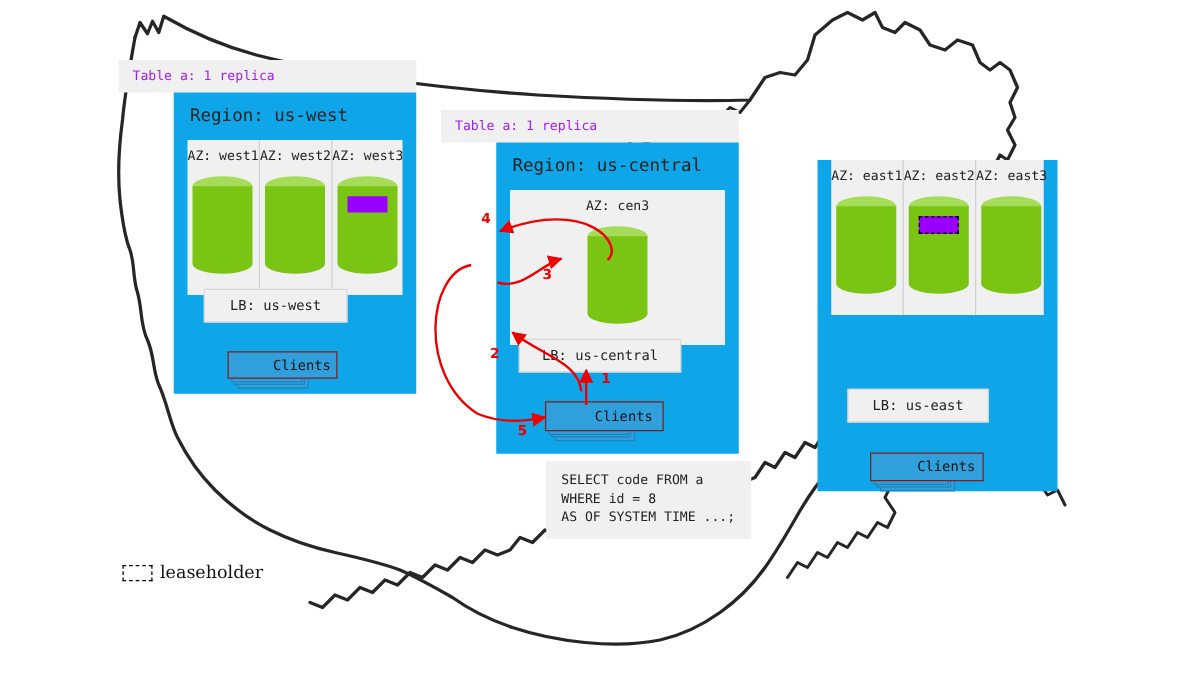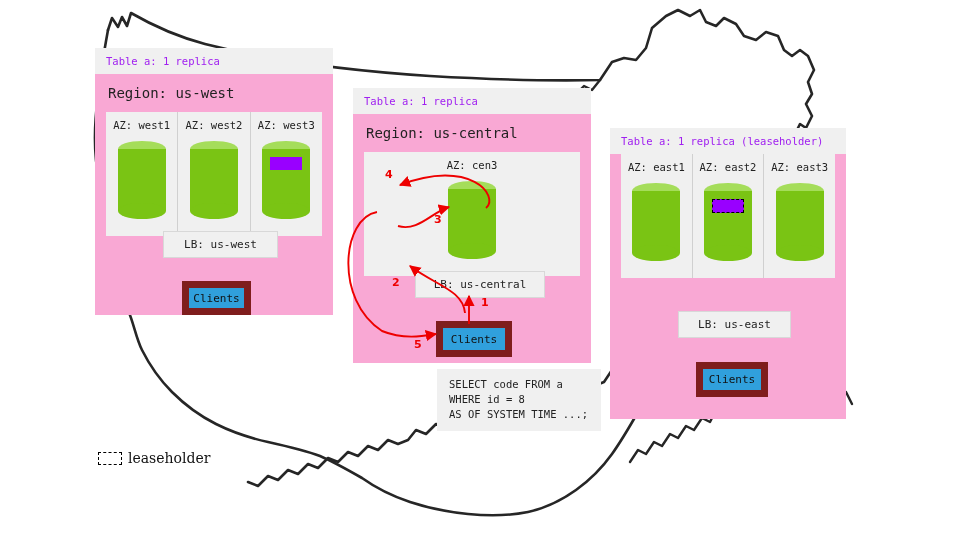--- a/index.html
+++ b/index.html
@@ -18,22 +18,23 @@
   .region{position:absolute;z-index:2;}
   .region-header{
     background:#f0f0f0;
     color:#a020f0;
     font-size:10.5px;
     padding:7px 11px 7px 11px;
     letter-spacing:0px;
     white-space:nowrap;
   }
   .region-body{
-    background:#f9a8d4;
+    background:#0ea5e9;
     padding:0 11px 11px 11px;
+    margin-left:44px;
   }
   .region-title{
     font-size:14px;
     color:#222;
     padding:11px 0 11px 2px;
     white-space:nowrap;
   }
   .az-row{
     background:#f0f0f0;
     display:flex;
@@ -92,24 +93,25 @@
   
   .clients{position:absolute;z-index:5;}
   .clients .sheet{
     position:absolute;
     background:#30a0dc;
     border:1px solid #1b84bd;
   }
   .clients .front{
     position:absolute;left:0;top:0;
     background:#30a0dc;
-    border:7px solid #7f1d1d;
+    border:1px solid #7f1d1d;
     font-size:11px;color:#111;
     display:flex;align-items:center;justify-content:center;
     white-space:nowrap;
+    padding-left:31px;
   }
 
   
   .sqlbox{
     position:absolute;
     background:#f0f0f0;
     font-size:10.5px;
     line-height:1.45;
     color:#222;
     padding:8px 12px;
@@ -259,21 +261,20 @@
       <div class="sheet" style="left:2.5px;top:2.5px;width:62px;height:22px;"></div>
       <div class="front" style="width:62px;height:22px;">Clients</div>
     </div>
   </div>
 
   <div class="sqlbox" style="left:437px;top:369px;width:140px;">SELECT code FROM a
 WHERE id = 8
 AS OF SYSTEM TIME ...;</div>
 
   <div class="region" style="left:610px;top:128px;width:236px;">
-    <div class="region-header">Table a: 1 replica (leaseholder)</div>
     <div class="region-body" style="height:254px;">
       <div class="az-row" style="height:124px;">
         <div class="az">
           <div class="az-label">AZ: east1</div>
           <div class="cyl" style="width:48px;height:78px;">
             <div class="top" style="width:48px;height:16px;"></div>
             <div class="body" style="width:48px;height:62px;"></div>
             <div class="bottomcap" style="width:48px;height:16px;top:62px;"></div>
           </div>
         </div>

